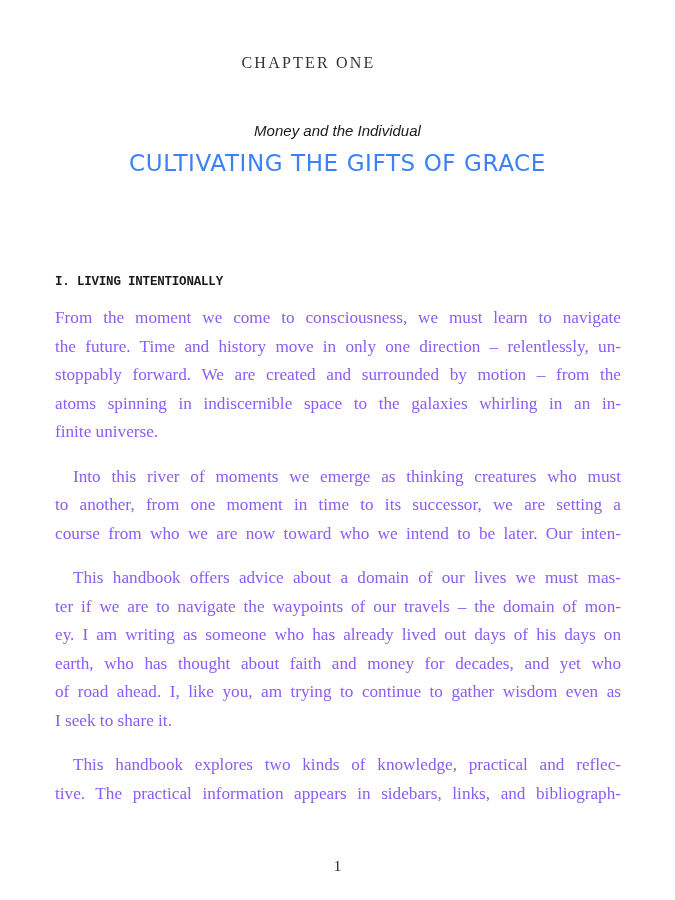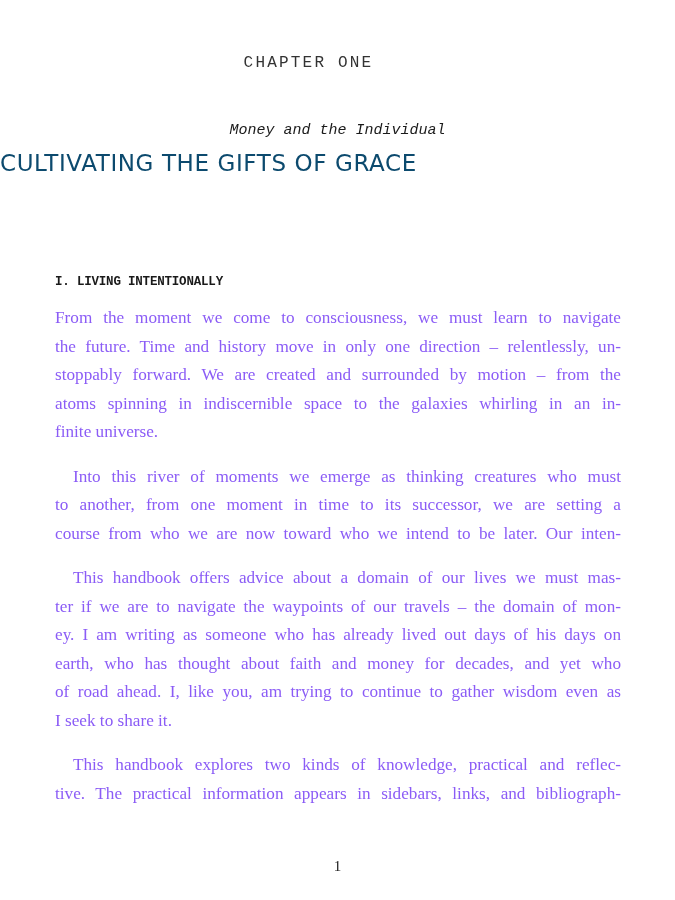--- a/index.html
+++ b/index.html
@@ -13,46 +13,46 @@
       position: relative;
       overflow: hidden;
       color: #1c1c1c;
     }
     .chapter-label {
       position: absolute;
       top: 54px;
       left: 0;
       width: 617px;
       text-align: center;
-      font-family: Liberation Mono, monospace;
+      font-family: Liberation Serif, serif;
       font-size: 16px;
       letter-spacing: 2.2px;
       color: #333;
     }
     .subtitle {
       position: absolute;
       top: 122px;
       left: 0;
       width: 675px;
       text-align: center;
-      font-family: Liberation Mono, monospace;
+      font-family: Liberation Sans, sans-serif;
       font-style: italic;
       font-size: 15px;
       color: #1a1a1a;
     }
     .title {
       position: absolute;
       top: 150px;
       left: 0;
       width: 675px;
-      text-align: left;
+      text-align: center;
       font-family: "DejaVu Sans", "Liberation Sans", sans-serif;
       font-size: 23px;
       letter-spacing: 0.6px;
-      color: #0c4a6e;
+      color: #3b82f6;
     }
     .section-heading {
       position: absolute;
       top: 275px;
       left: 55px;
       font-family: Liberation Mono, monospace;
       font-size: 12.5px;
       font-weight: bold;
       letter-spacing: -0.2px;
       color: #1a1a1a;

